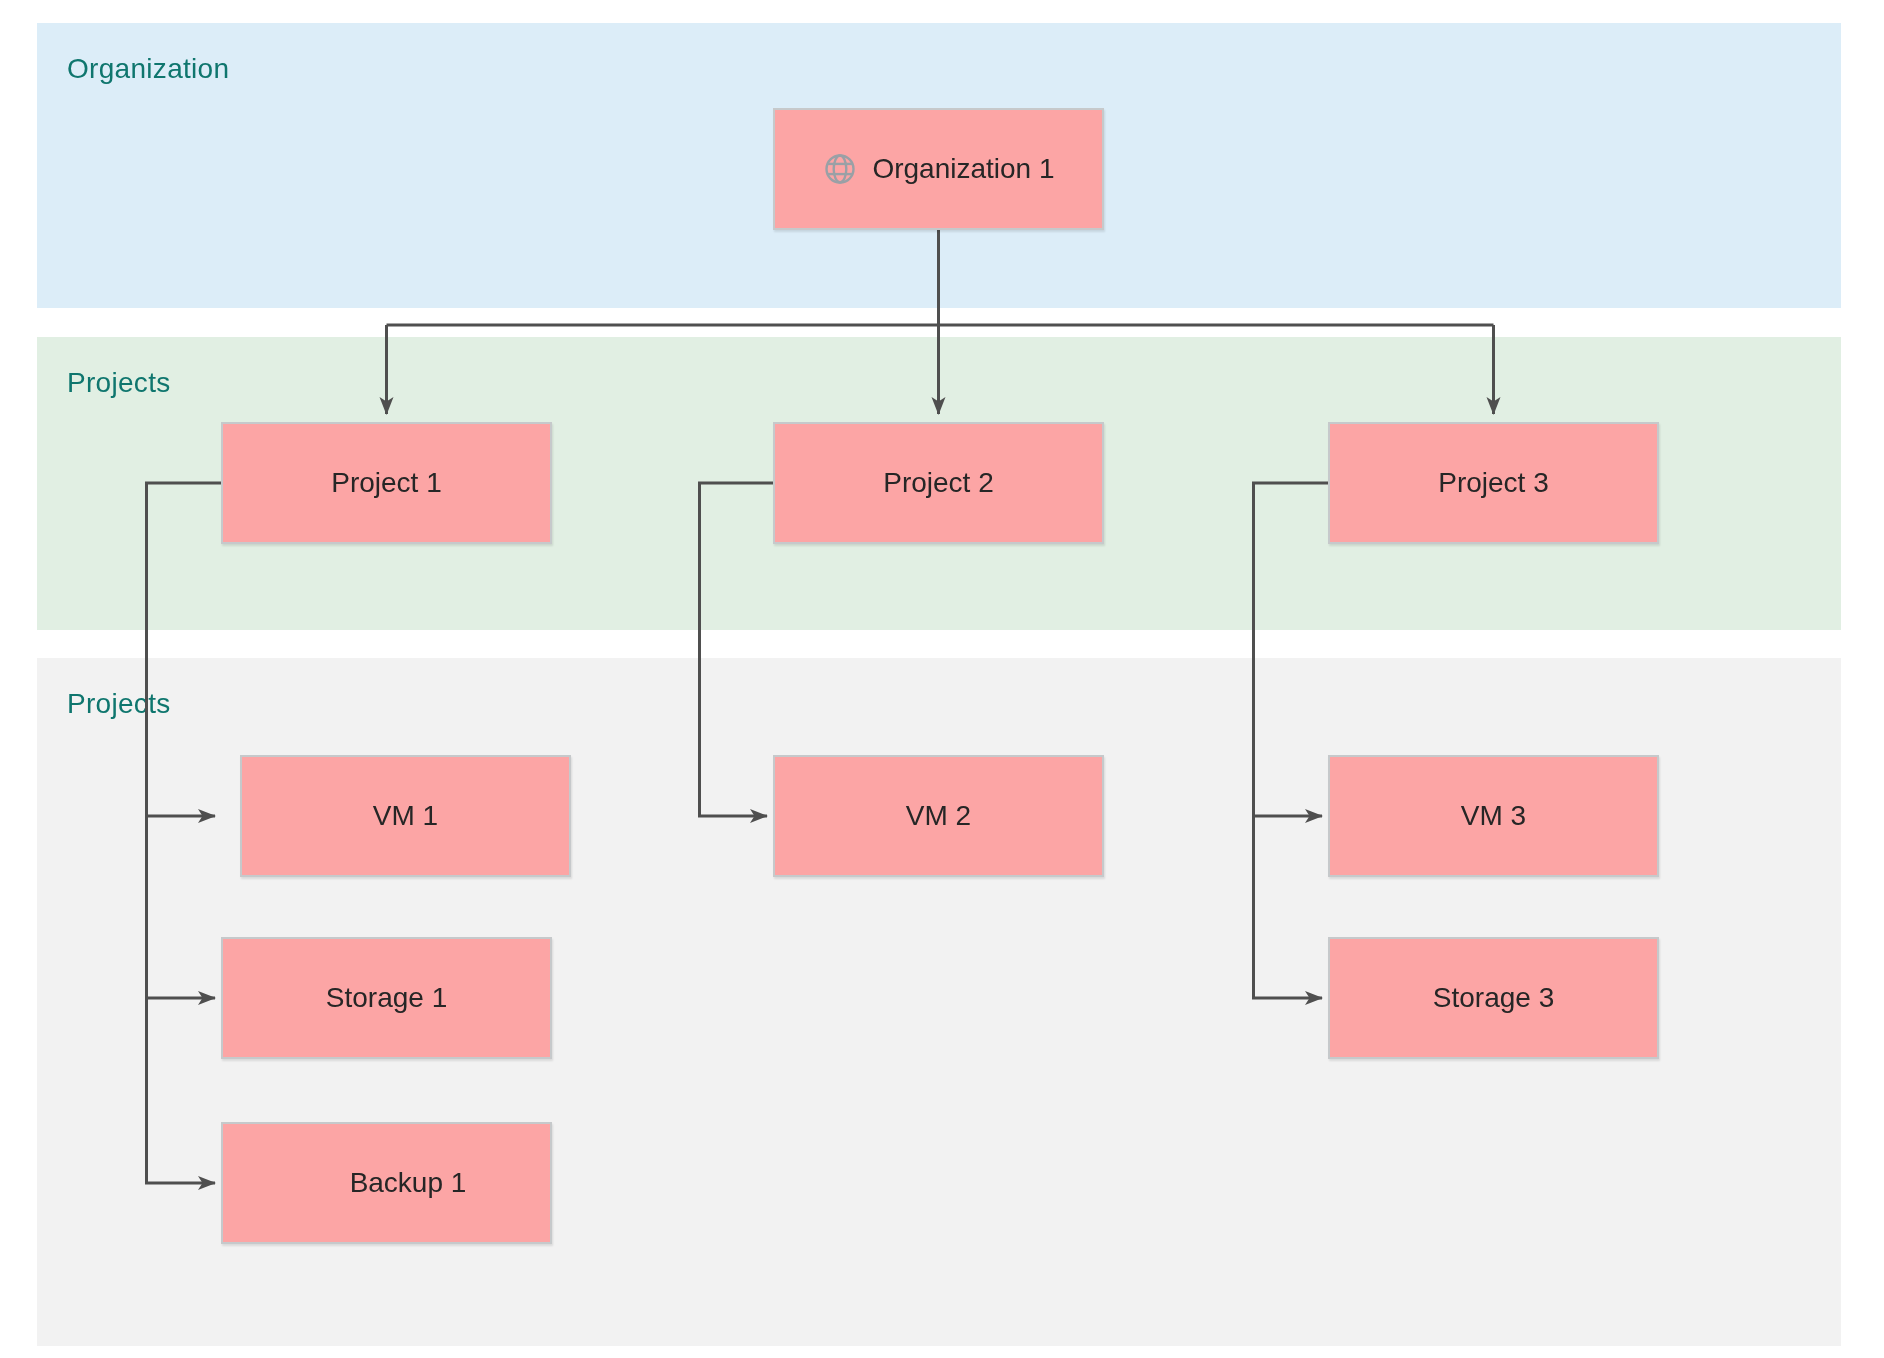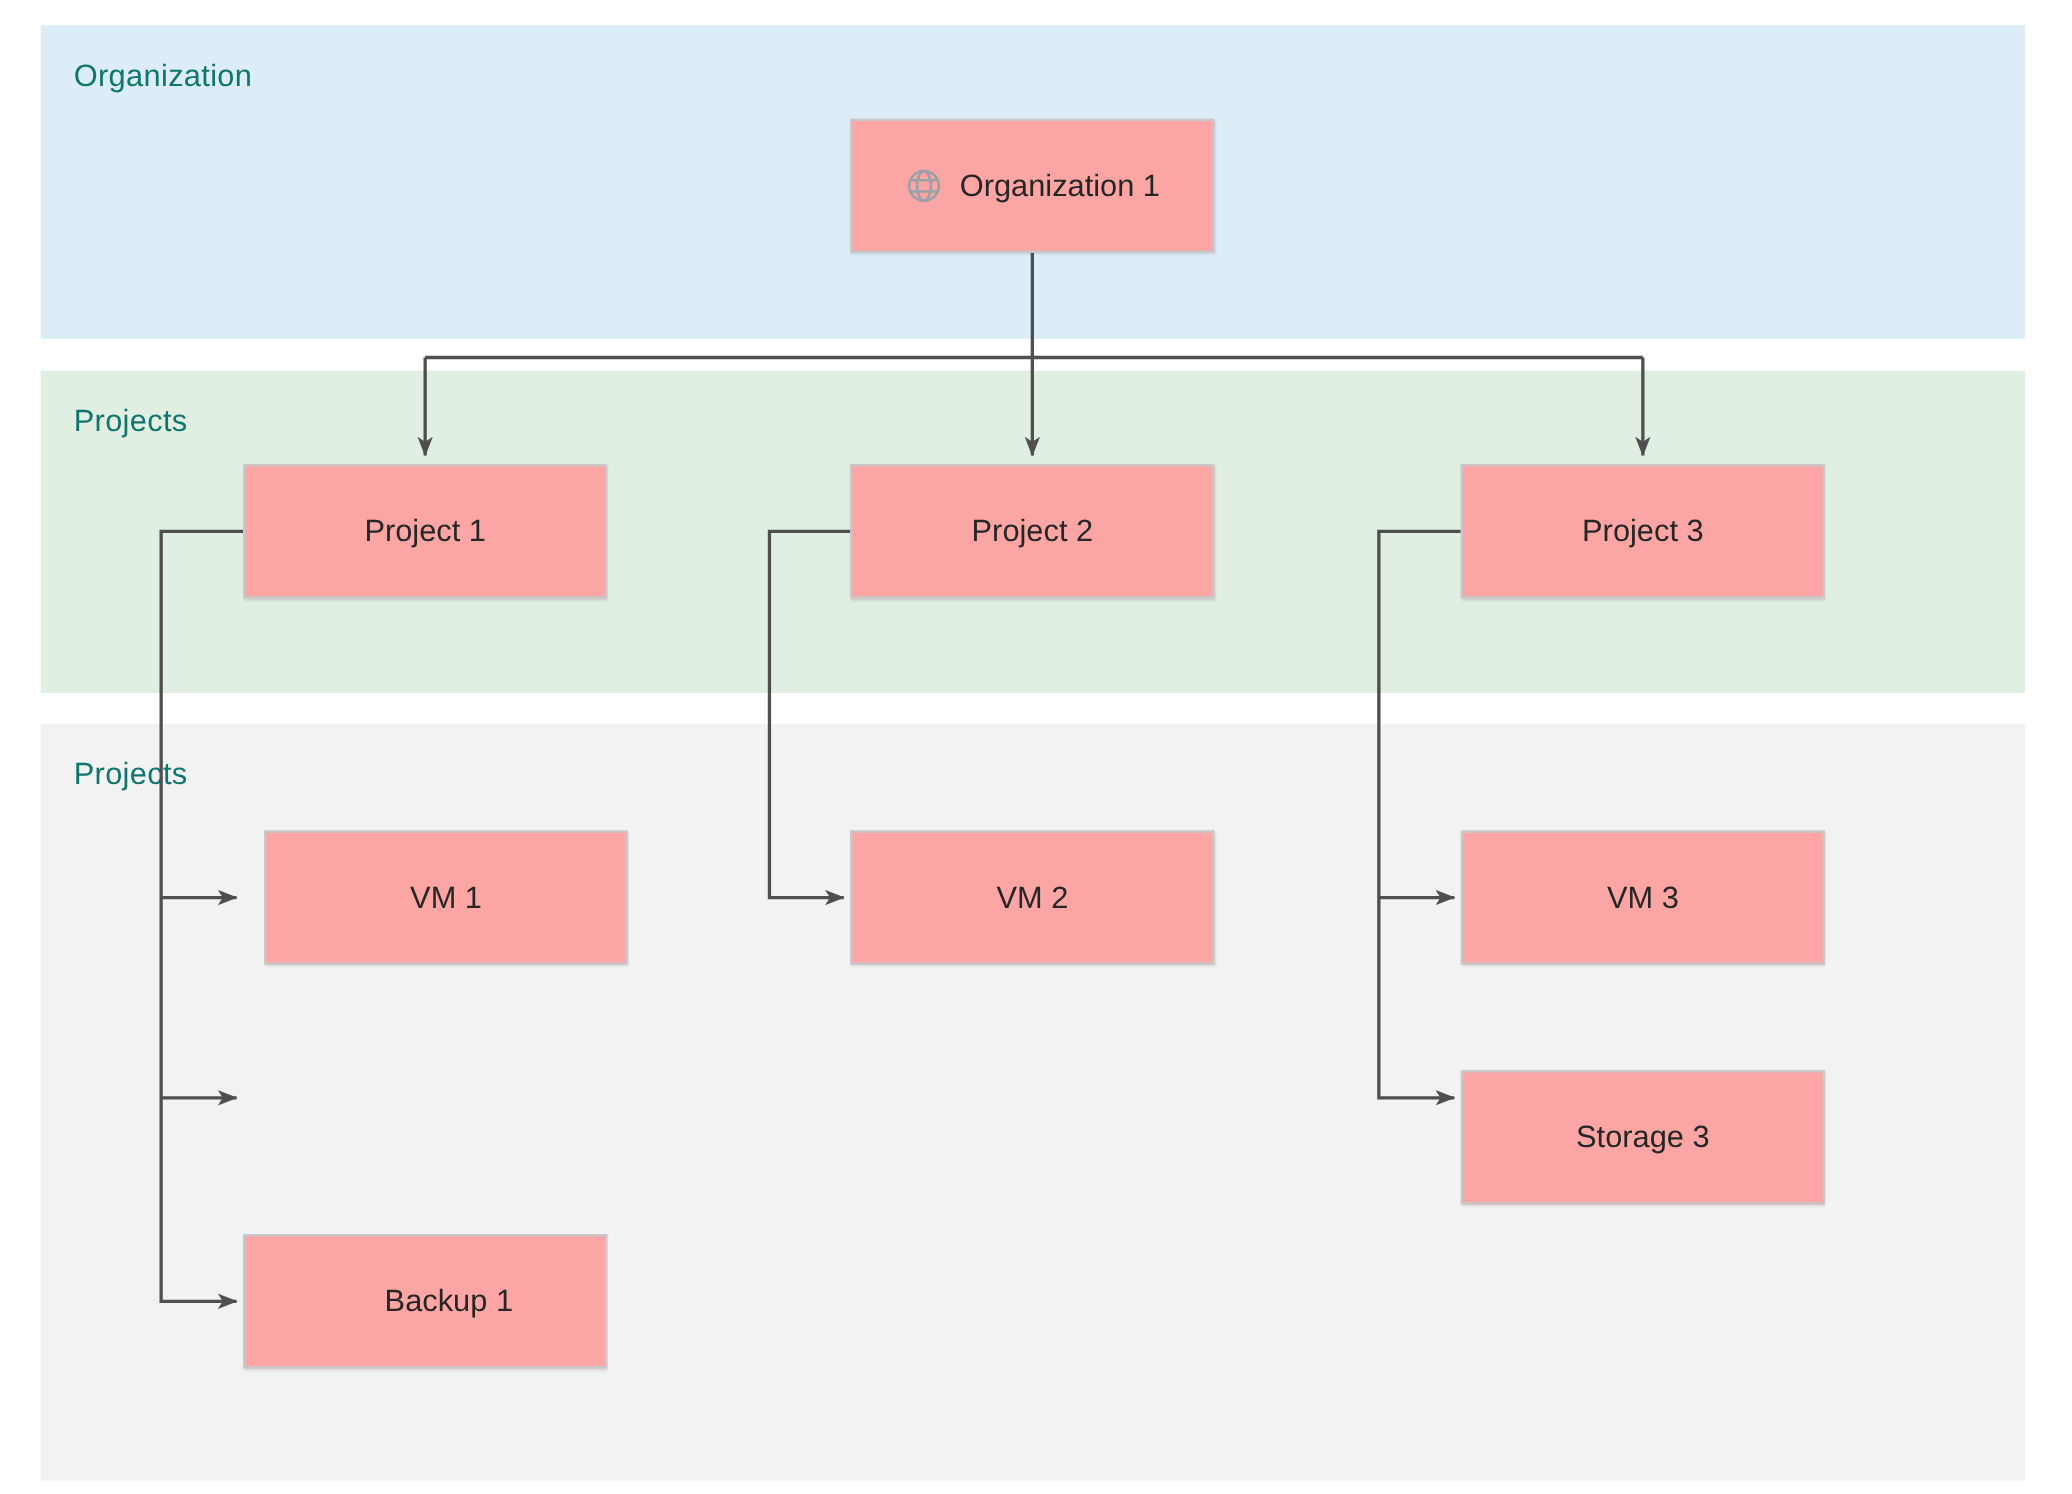--- a/index.html
+++ b/index.html
@@ -117,28 +117,31 @@
   <div class="node" style="left:773px; top:422px;">
     <span class="node-label">Project 2</span>
   </div>
   <div class="node" style="left:1328px; top:422px;">
     <span class="node-label">Project 3</span>
   </div>
 
   <div class="node" style="left:221px; top:755px;margin-left:19px;">
     <span class="node-label">VM 1</span>
   </div>
+  <div class="node" style="left:221px; top:937px;">
+    <span class="node-label">Storage 1</span>
+  </div>
   <div class="node" style="left:221px; top:1122px;padding-left:43px;">
     <span class="node-label">Backup 1</span>
   </div>
 
   <div class="node" style="left:773px; top:755px;">
     <span class="node-label">VM 2</span>
   </div>
 
   <div class="node" style="left:1328px; top:755px;">
     <span class="node-label">VM 3</span>
   </div>
-  <div class="node" style="left:1328px; top:937px;margin-top:36px;">
+  <div class="node" style="left:1328px; top:937px;">
     <span class="node-label">Storage 3</span>
   </div>
 
 </div>
 
 </body></html>

